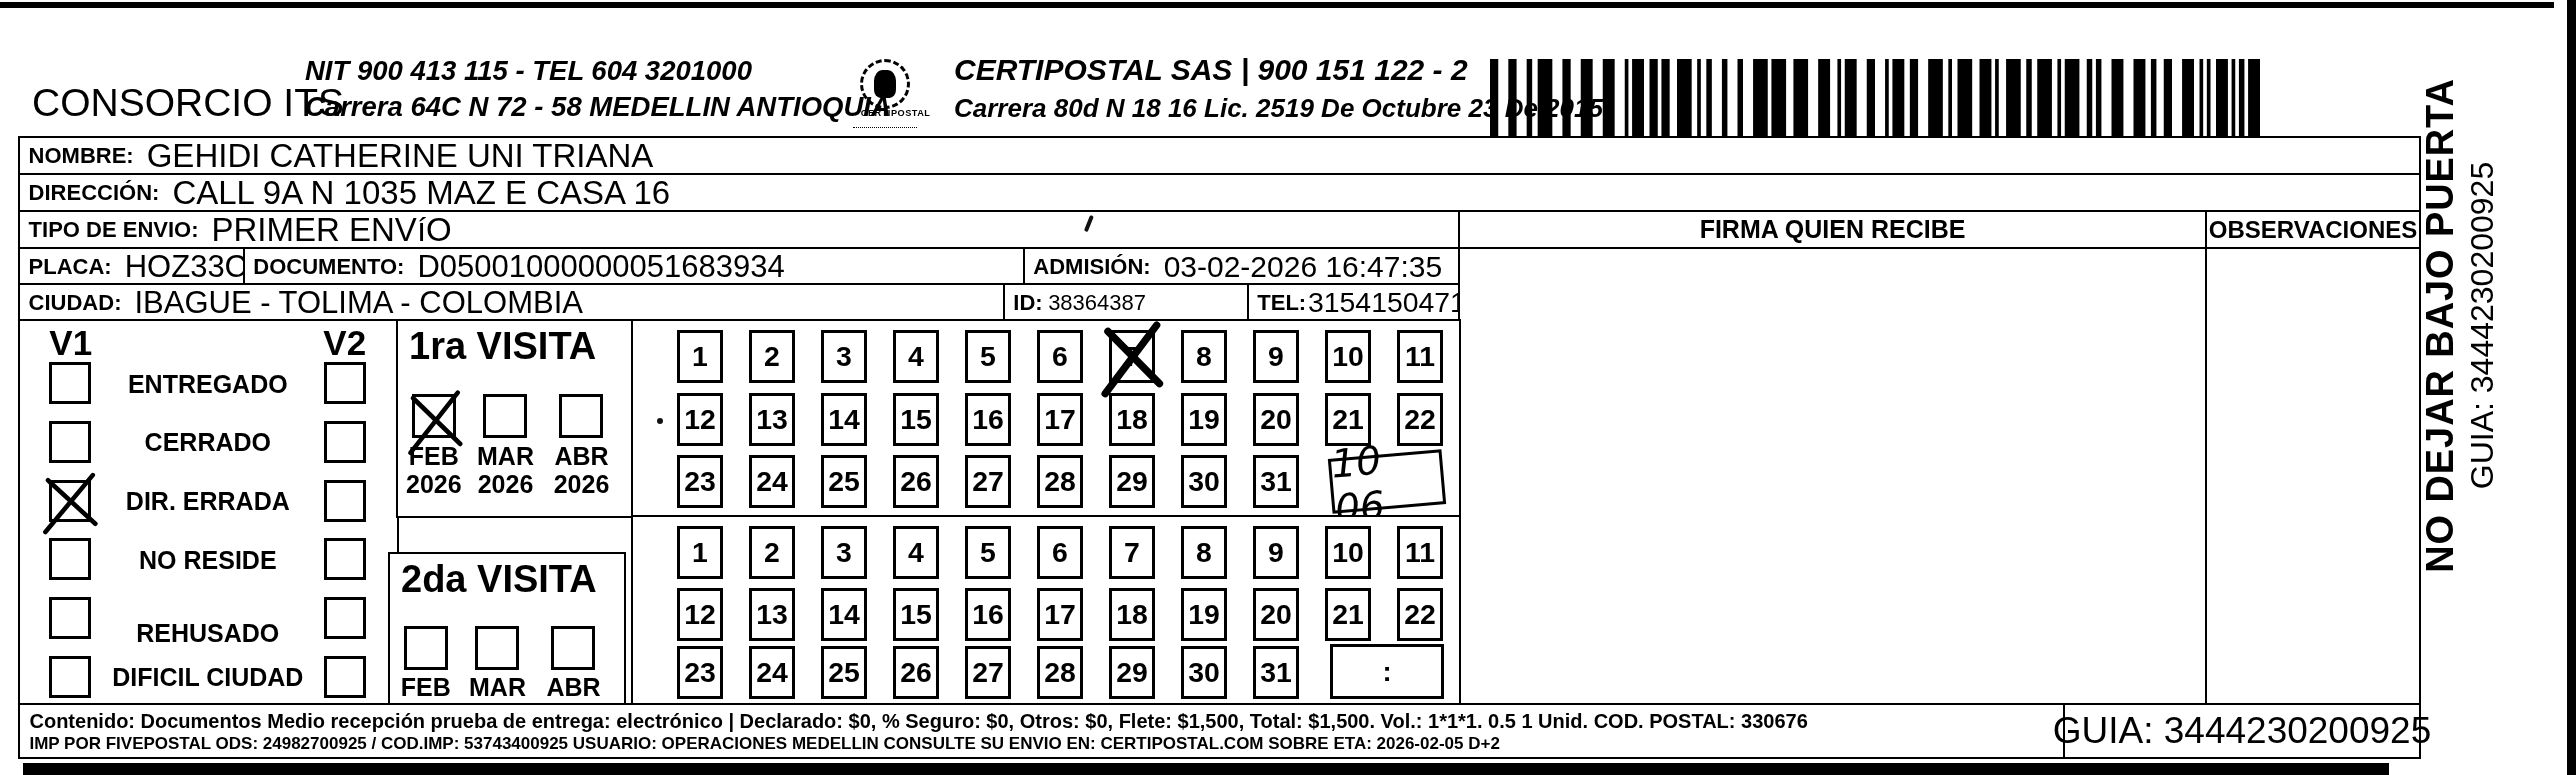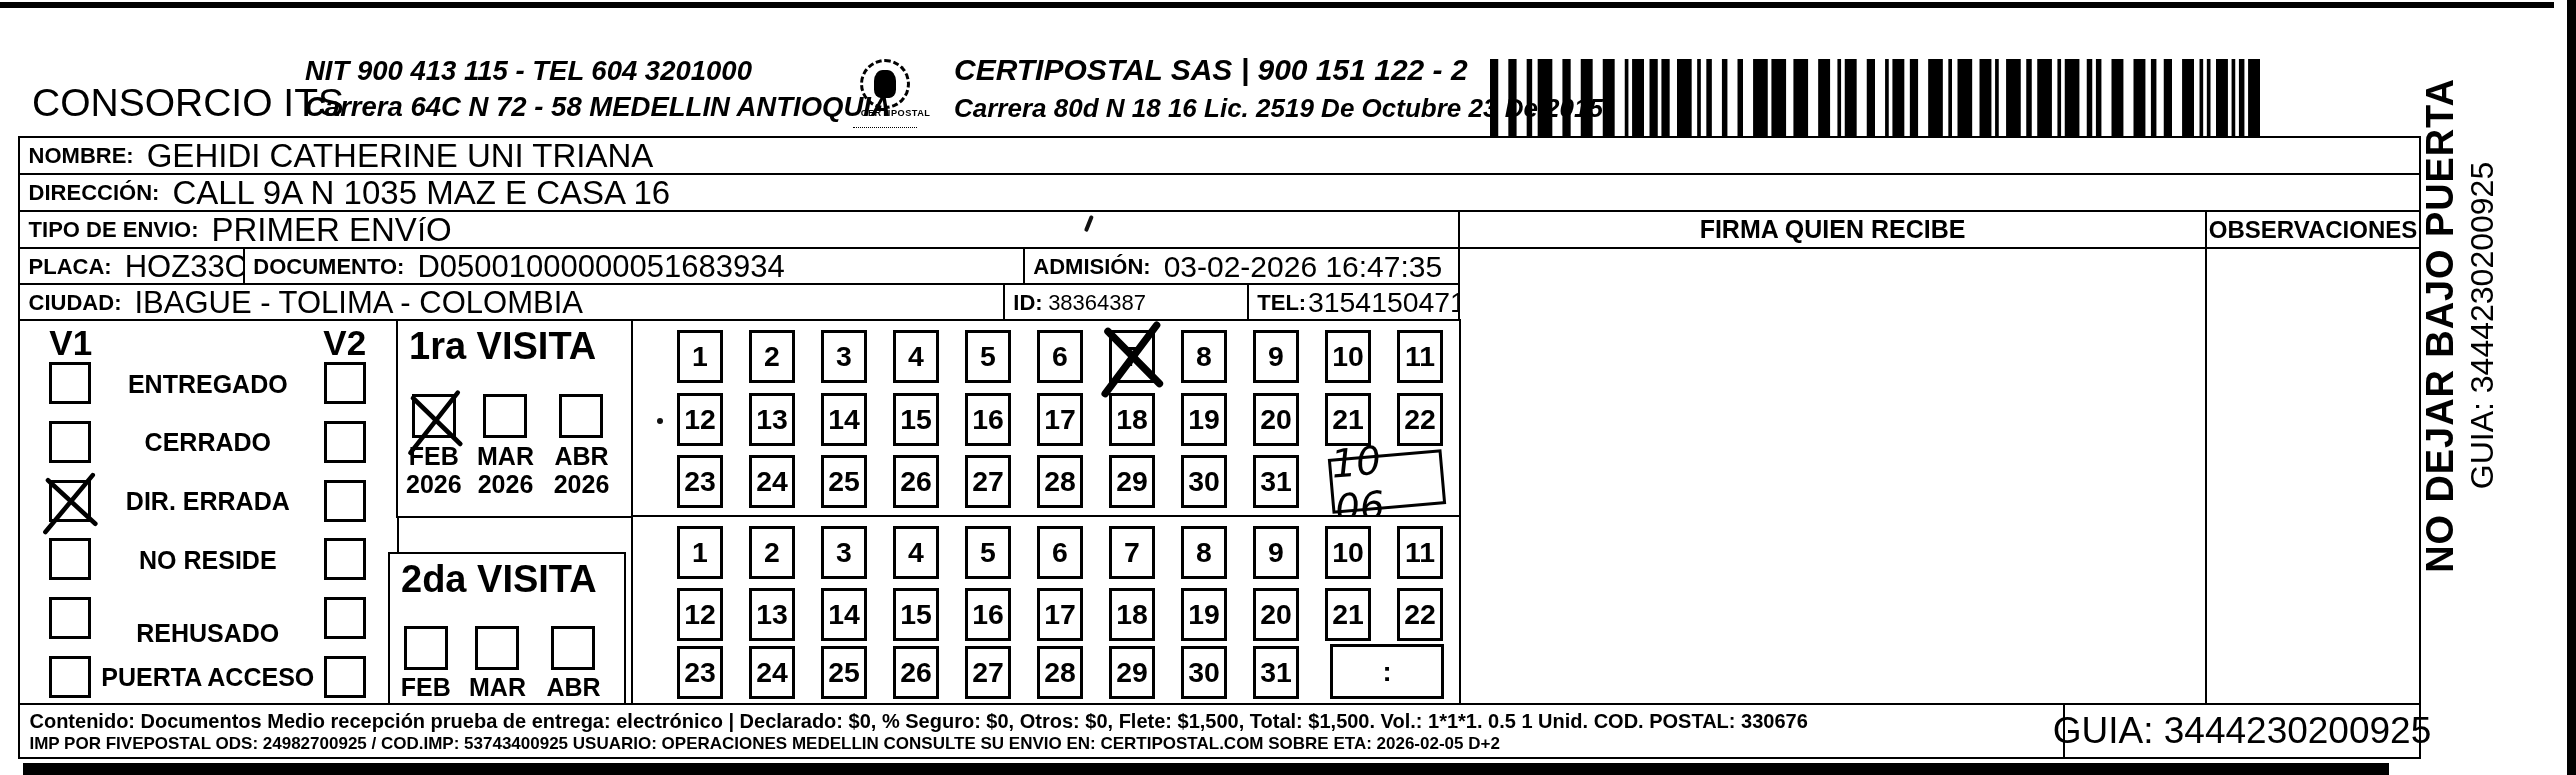--- a/index.html
+++ b/index.html
@@ -165,21 +165,21 @@
         <line x1="58.8" y1="5.6000000000000005" x2="7" y2="67.89999999999999" stroke="#000" stroke-width="5" stroke-linecap="round"></line>
       </svg>
       <div class="chk" style="left: 29px; top: 217px; width: 42px; height: 42px;"></div>
       <div class="chk" style="left: 304px; top: 217px; width: 42px; height: 42px;"></div>
       <div class="stat-label" style="left: 73px; top: 225px; width: 229px;">NO RESIDE</div>
       <div class="chk" style="left: 29px; top: 276px; width: 42px; height: 42px;"></div>
       <div class="chk" style="left: 304px; top: 276px; width: 42px; height: 42px;"></div>
       <div class="stat-label" style="left: 73px; top: 298px; width: 229px;">REHUSADO</div>
       <div class="chk" style="left: 29px; top: 335px; width: 42px; height: 42px;"></div>
       <div class="chk" style="left: 304px; top: 335px; width: 42px; height: 42px;"></div>
-      <div class="stat-label" style="left: 73px; top: 342px; width: 229px;">PUERTA ACCESO</div>
+      <div class="stat-label" style="left: 73px; top: 342px; width: 229px;">DIFICIL CIUDAD</div>
     </div>
 
   <div class="cell" id="months1" style="left:396px;top:319px;width:238px;height:199px;">
     <div class="vtitle" style="left:11px;top:3.7px;">1ra VISITA</div>
   <div class="chk" style="left: 13.8px; top: 73px; width: 44px; height: 44px;"></div>
       <div class="mlab" style="left: -3.7px; top: 121px;">FEB</div>
       <div class="mlab" style="left: -3.7px; top: 149px;">2026</div>
       <svg class="xmark" width="64" height="68" style="left: 6.4px; top: 66px;" viewBox="0 0 70 74">
         <line x1="9.8" y1="11.84" x2="61.6" y2="62.16" stroke="#000" stroke-width="5" stroke-linecap="round"></line>
         <line x1="58.8" y1="5.92" x2="7" y2="71.78" stroke="#000" stroke-width="5" stroke-linecap="round"></line>

